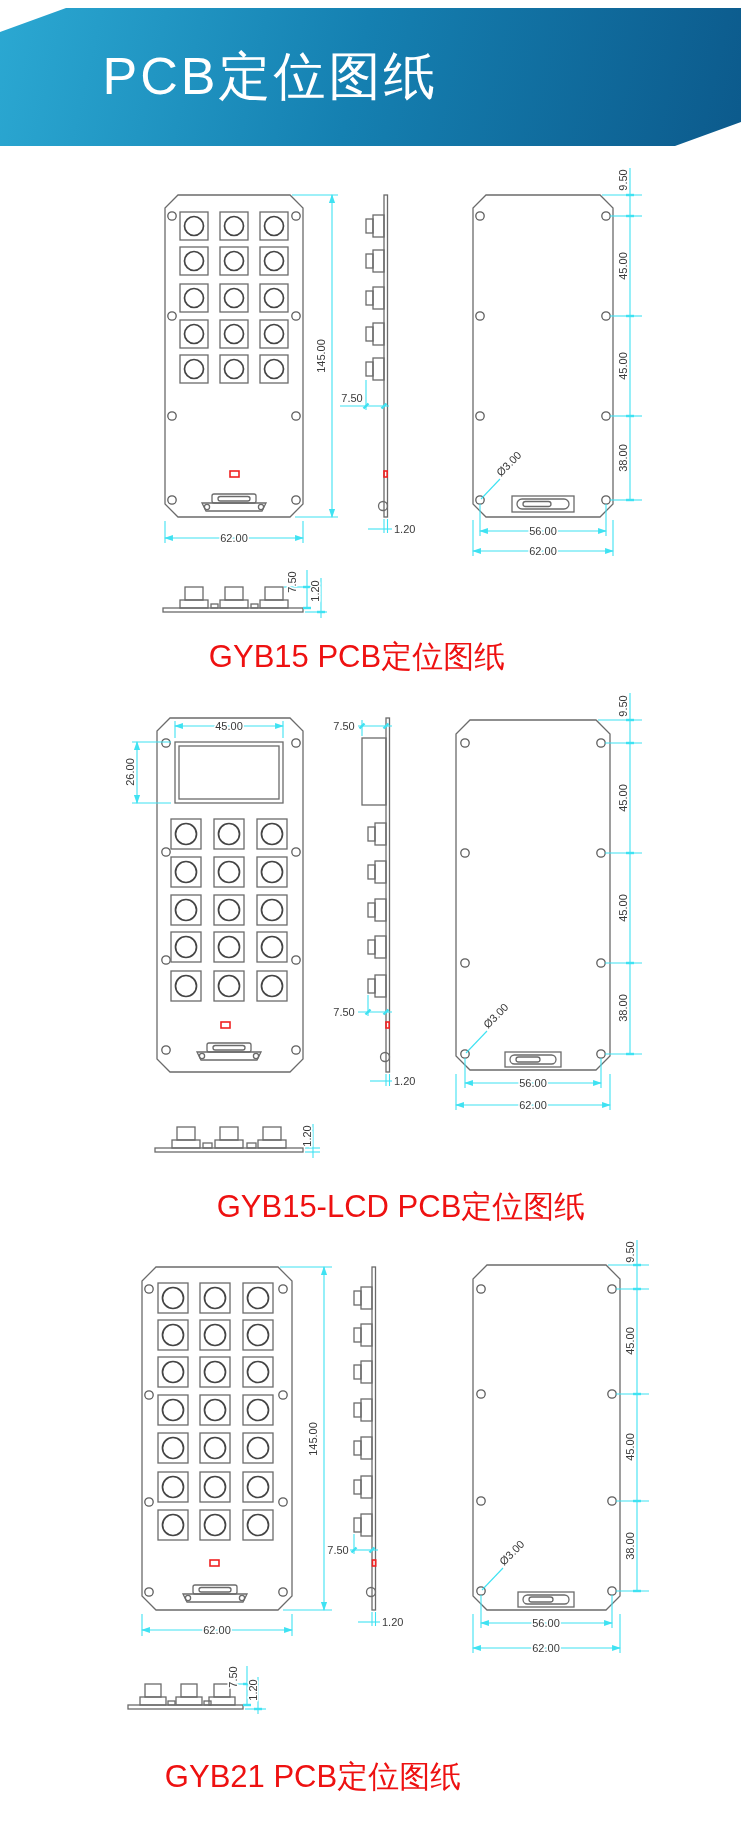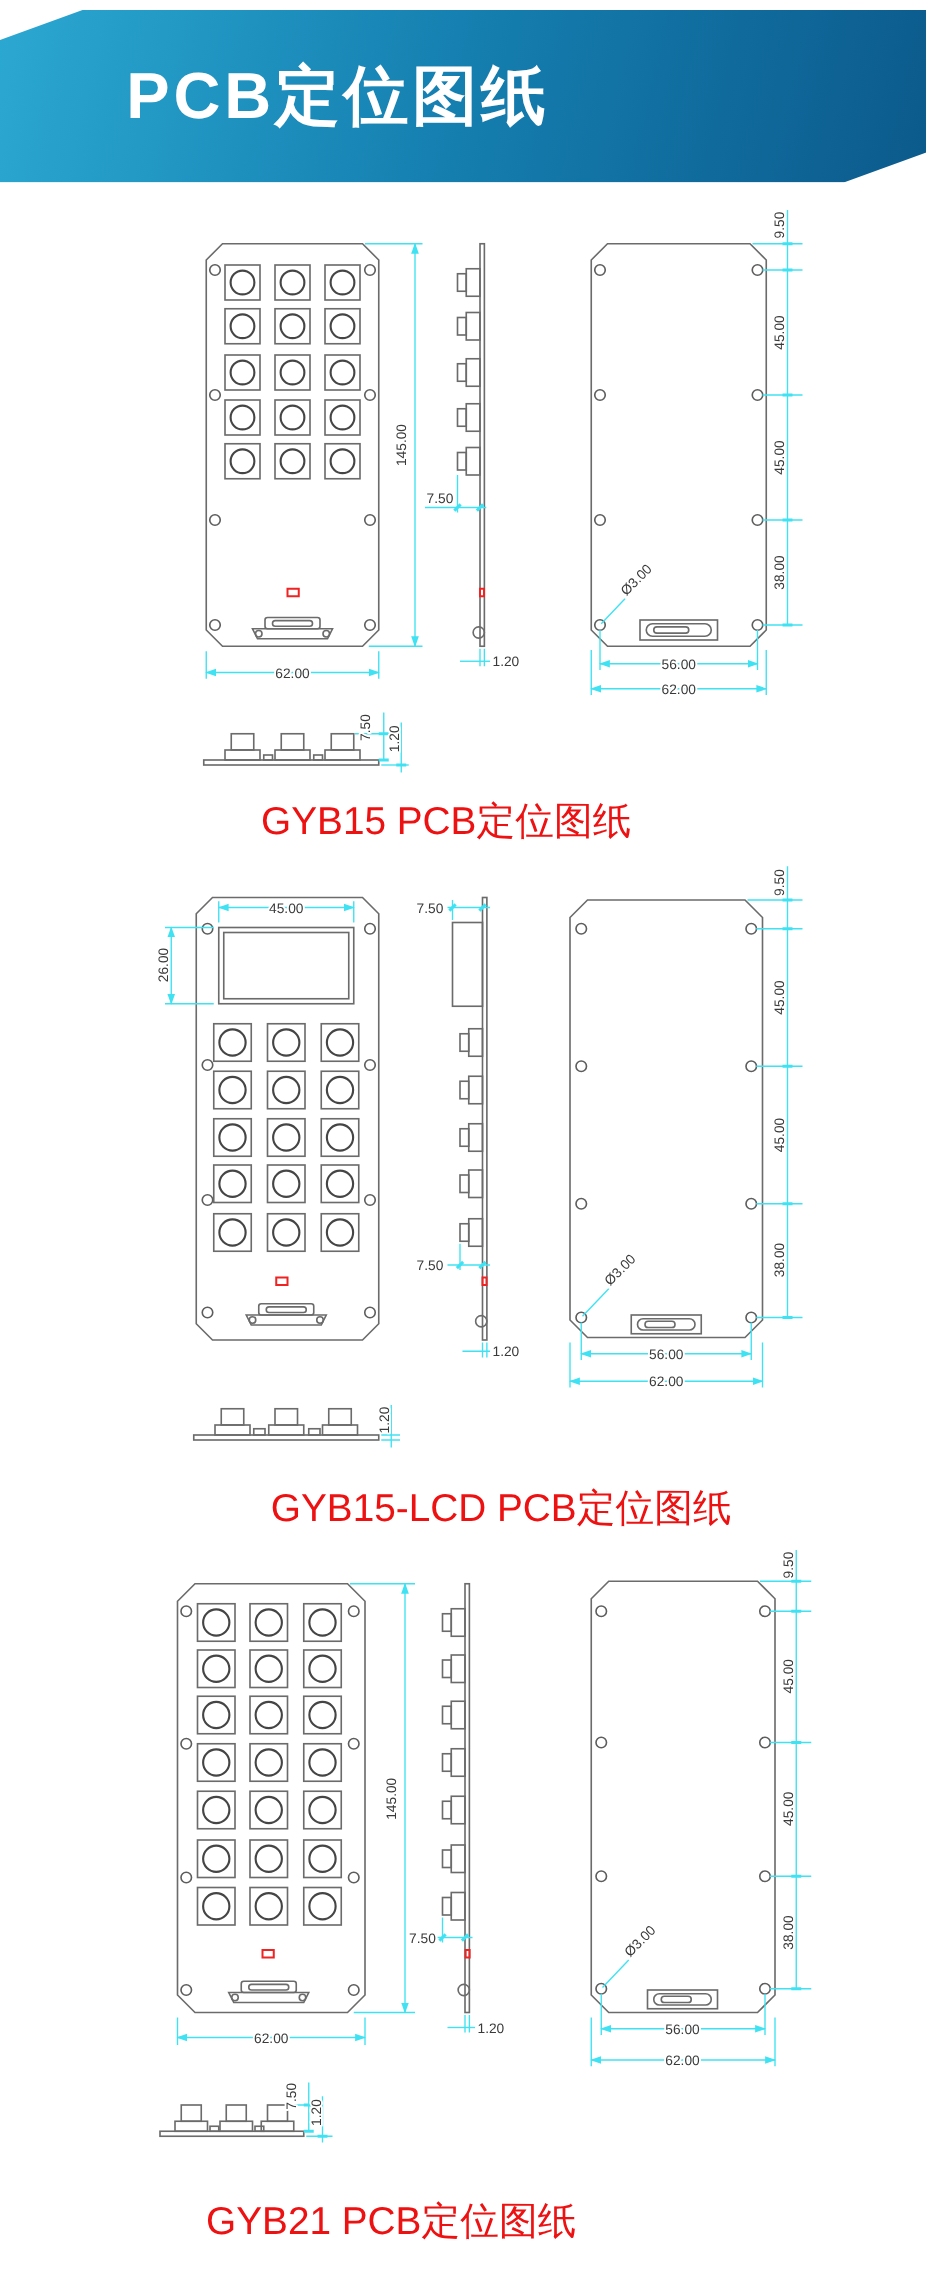--- a/index.html
+++ b/index.html
@@ -2,21 +2,21 @@
 <html><head>
 <meta charset="utf-8">
 <style>
   html,body{margin:0;padding:0;background:#ffffff;}
   .page{position:relative;width:750px;height:1824px;background:#ffffff;
         font-family:"Liberation Sans",sans-serif;overflow:hidden;}
   .banner{position:absolute;left:0;top:8px;width:741px;height:138px;
         background:linear-gradient(103deg,#2ba8d2 0%,#1580b1 48%,#0c5a8c 100%);
         clip-path:polygon(0 24px,66px 0,100% 0,100% calc(100% - 24px),calc(100% - 66px) 100%,0 100%);
         display:flex;align-items:center;justify-content:center;}
-  .banner .hd{color:#ffffff;font-size:52px;font-weight:bold;letter-spacing:3px;
+  .banner .hd{color:#ffffff;font-size:52px;font-weight:normal;letter-spacing:3px;
         transform:translateX(-100px);white-space:nowrap;}
   svg.sec{position:absolute;left:0;}
   .ol{fill:none;stroke:#6b6b6b;stroke-width:1.3px;}
   .kc{fill:none;stroke:#454545;stroke-width:1.7px;}
   .hole{fill:none;stroke:#5d5d5d;stroke-width:1.3px;}
   .led{fill:none;stroke:#f02222;stroke-width:1.6px;}
   .dim{stroke:#3fe2f2;stroke-width:1.1px;fill:none;}
   .tick{stroke:#3fe2f2;stroke-width:2.4px;}
   .dt{fill:#3a3a3a;font-size:11px;font-family:"Liberation Sans",sans-serif;
       paint-order:stroke;stroke:#ffffff;stroke-width:3px;stroke-linejoin:round;}

